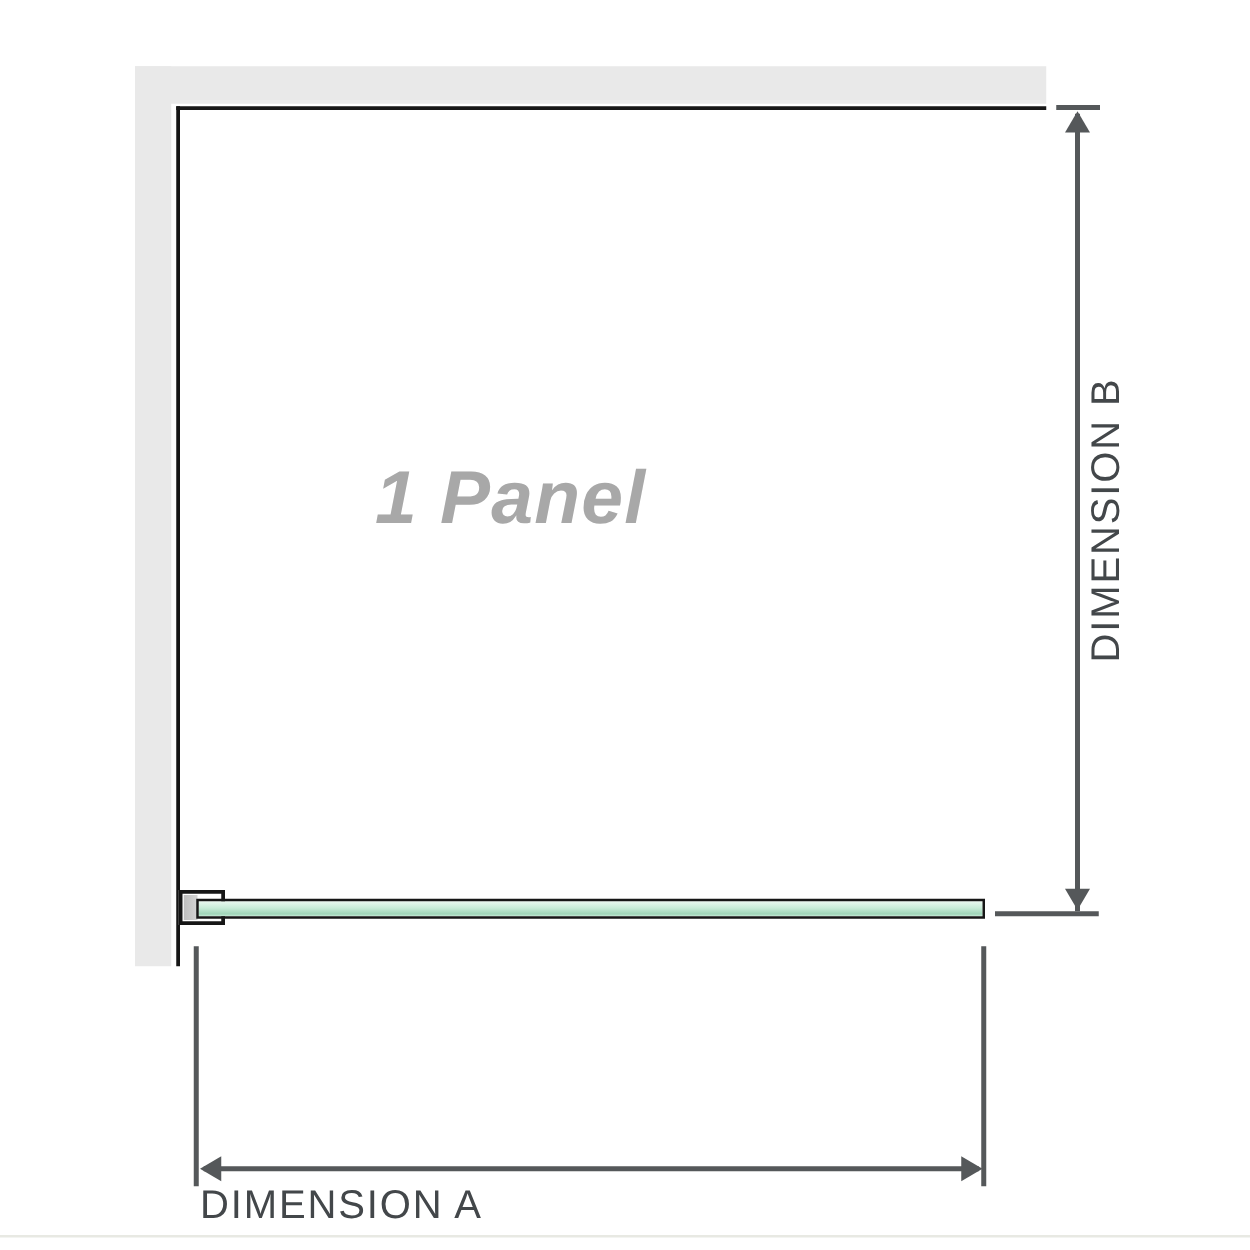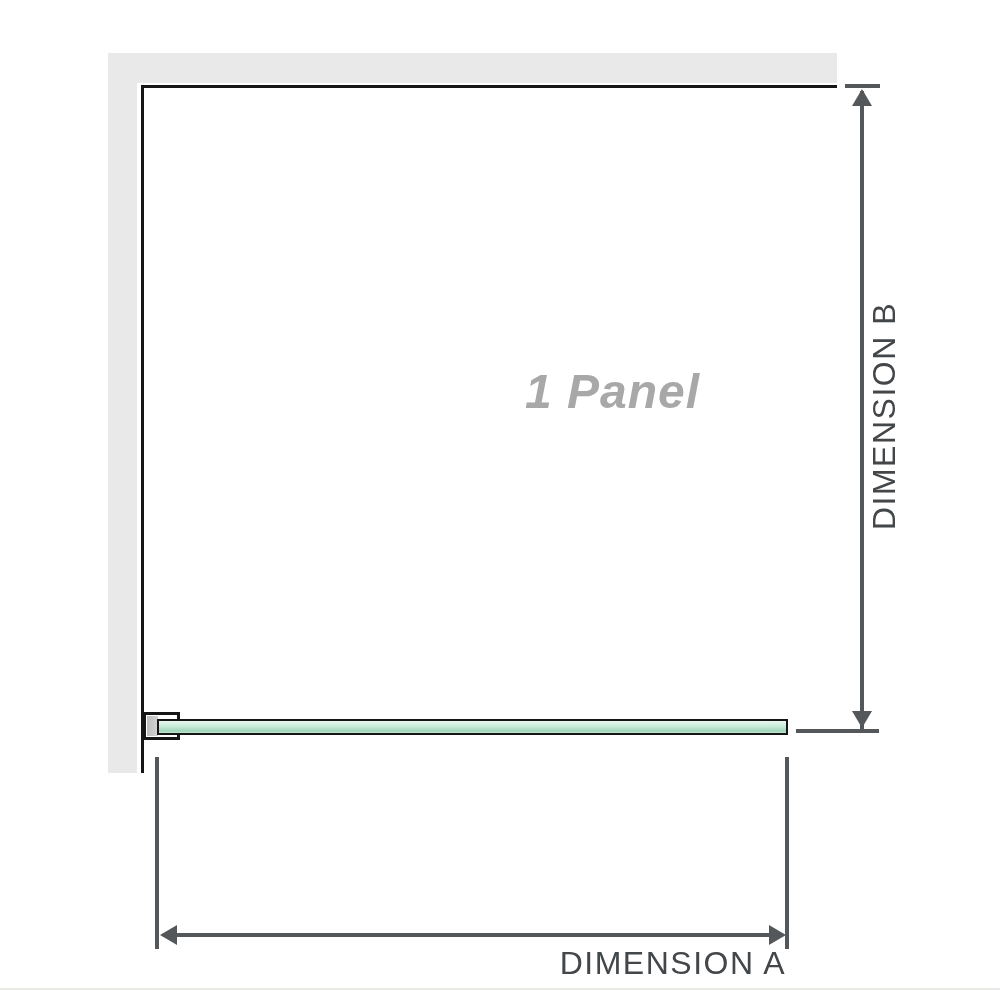--- a/index.html
+++ b/index.html
@@ -32,22 +32,22 @@
     background: var(--edge-line, #161616);
   }
   .edge-left {
     left: 141px; top: 85px; width: 3px; height: 688px;
     background: var(--edge-line, #161616);
   }
 
   
   .panel-label {
     left: 300px; top: 368px; width: 400px;
-    text-align: right;
-    font-size: 48px;
+    text-align: left;
+    font-size: 60px;
     line-height: 1;
     font-style: italic;
     font-weight: 700;
     letter-spacing: 1px;
     color: var(--panel-text, #a8a8a8);
   }
 
   
   .bracket {
     left: 143px; top: 712px; width: 37px; height: 28px;
@@ -128,21 +128,21 @@
     border-right: 17px solid var(--dimension-line, #55585a);
   }
   .arrow-right {
     left: 769px; top: 925px; width: 0; height: 0;
     border-top: 10px solid transparent;
     border-bottom: 10px solid transparent;
     border-left: 17px solid var(--dimension-line, #55585a);
   }
   .dima-label {
     left: 160px; top: 946px; width: 626px;
-    text-align: right;
+    text-align: left;
     font-size: 32px;
     line-height: 34px;
     letter-spacing: 1.5px;
     color: var(--label-text, #43474a);
   }
 
   .footer-line {
     left: 0; top: 988px; width: 1000px; height: 2px;
     background: var(--footer-line, #e8e9e3);
   }

